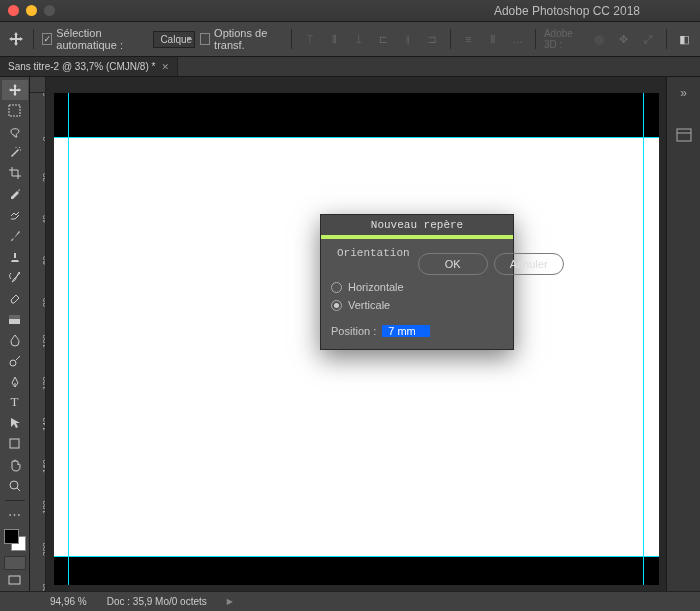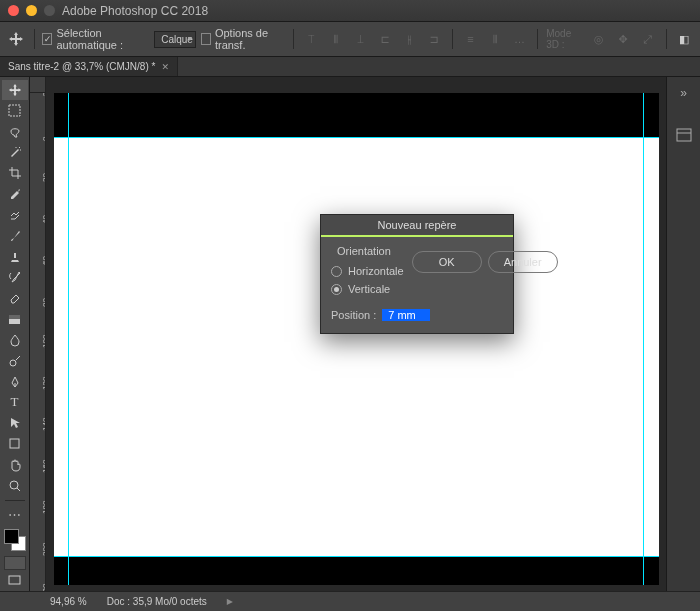--- a/index.html
+++ b/index.html
@@ -30,21 +30,21 @@
     height:22px;
     background: linear-gradient(#3f3f3f,#363636);
     display:flex; align-items:center;
     padding-left:8px;
     border-bottom:1px solid #1a1a1a;
   }
   .tl-dot { width:11px;height:11px;border-radius:50%;margin-right:7px; }
   .red { background:#ff5f57 }
   .yel { background:#febc2e }
   .grn { background:#535353 }
-  .title { flex:1; text-align:left; color:#bcbcbc; font-size:12px; padding-right:60px; }
+  .title { flex:1; text-align:right; color:#bcbcbc; font-size:12px; padding-right:60px; }
   
   .optbar {
     height:35px; background: var(--bg-bar);
     display:flex; align-items:center; padding:0 6px;
     border-bottom:1px solid #1a1a1a;
     gap:5px;
   }
   .toolbtn { width:24px; height:24px; display:flex;align-items:center;justify-content:center; color:#ccc; }
   .chk { display:flex;align-items:center;gap:4px; }
   .chk-box { width:12px;height:12px;border:1px solid #888;display:flex;align-items:center;justify-content:center;font-size:9px;color:#ccc; }
@@ -82,24 +82,24 @@
   
   .status { height:20px;background:#414141;border-top:1px solid #222;display:flex;align-items:center;padding-left:50px;font-size:10px;color:#ccc;gap:20px; }
   
   .dialog {
     position:absolute; left:320px; top:214px; width:194px;
     background:var(--bg-panel);
     border:1px solid #2a2a2a;
     box-shadow:0 8px 24px rgba(0,0,0,.5);
     font-size:11px;
   }
-  .dlg-title { text-align:center;padding:4px 0;background:#4a4a4a;border-bottom:2px solid #bef264;color:#ddd; }
+  .dlg-title { text-align:center;padding:4px 0;background:#4a4a4a;border-bottom:4px solid #bef264;color:#ddd;font-family:Liberation Mono, monospace; }
   .dlg-body { display:flex;padding:8px 10px 6px 10px;gap:8px; }
   .dlg-left { flex:1; }
-  .group-label { color:#ccc;margin-bottom:6px;margin-left:6px; }
+  .group-label { color:#ccc;margin-bottom:20px;margin-left:6px;font-family:Liberation Mono, monospace; }
   .radio { display:flex;align-items:flex-end;gap:6px;margin:2px 0;color:#ccc;padding:2px 0; }
   .rdot { width:11px;height:11px;border-radius:50%;border:1px solid #aaa;display:flex;align-items:center;justify-content:center; }
   .rdot.on::after { content:"";width:5px;height:5px;border-radius:50%;background:#ccc; }
   .dlg-right { display:flex;flex-direction:row;gap:6px;padding-top:6px; }
   .btn { width:70px;height:22px;border-radius:11px;border:1px solid #7a7a7a;background:transparent;color:#ddd;font-size:11px;display:flex;align-items:center;justify-content:center;cursor:pointer; }
   .dlg-pos { padding:4px 10px 12px 10px;display:flex;align-items:center;gap:6px; }
   .posfield { background:var(--sel-blue);color:#fff;padding:0 6px;width:48px;text-align:left;font-size:11px; }
   svg { display:block; }
 </style>
 </head>
@@ -135,21 +135,21 @@
   <div class="toolbtn dimbtn">⫴</div>
   <div class="toolbtn dimbtn">⟘</div>
   <div class="toolbtn dimbtn">⊏</div>
   <div class="toolbtn dimbtn">⫲</div>
   <div class="toolbtn dimbtn">⊐</div>
   <div class="sep"></div>
   <div class="toolbtn dimbtn">≡</div>
   <div class="toolbtn dimbtn">⦀</div>
   <div class="toolbtn dimbtn">…</div>
   <div class="sep"></div>
-  <span class="dimbtn" style="font-size:10px">Mode 3D :</span>
+  <span class="dimbtn" style="font-size:10px">Adobe 3D :</span>
   <div class="toolbtn dimbtn">◎</div>
   <div class="toolbtn dimbtn">✥</div>
   <div class="toolbtn dimbtn">⤢</div>
   <div class="sep"></div>
   <div class="toolbtn">◧</div>
 </div>
 
 <div class="tabbar">
   <div class="tab">
     <span>Sans titre-2 @ 33,7% (CMJN/8) *</span>

